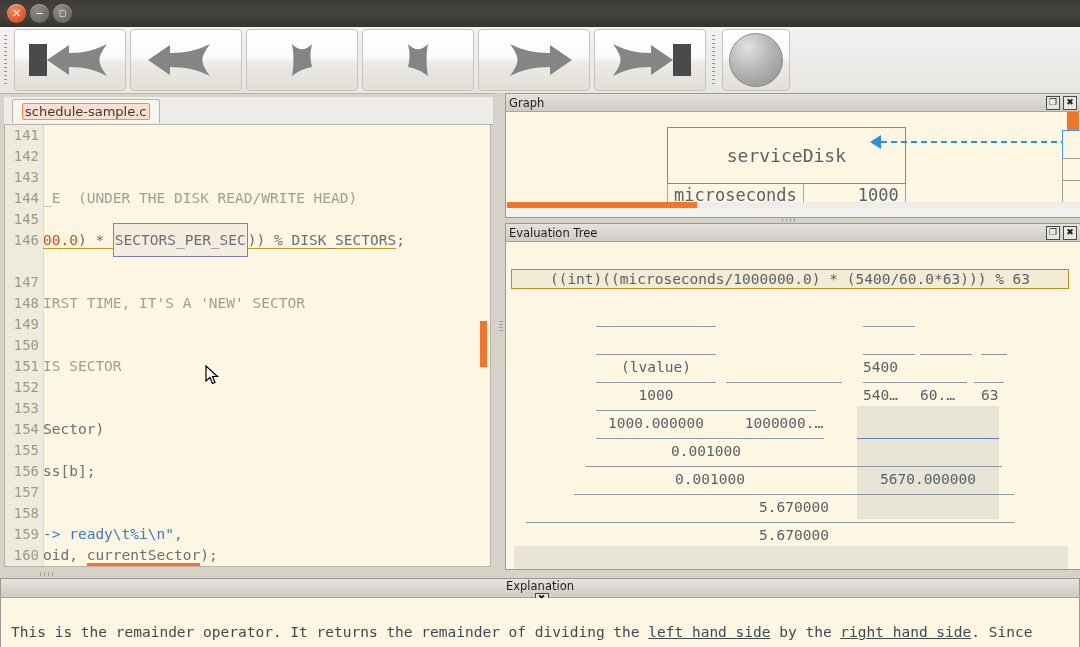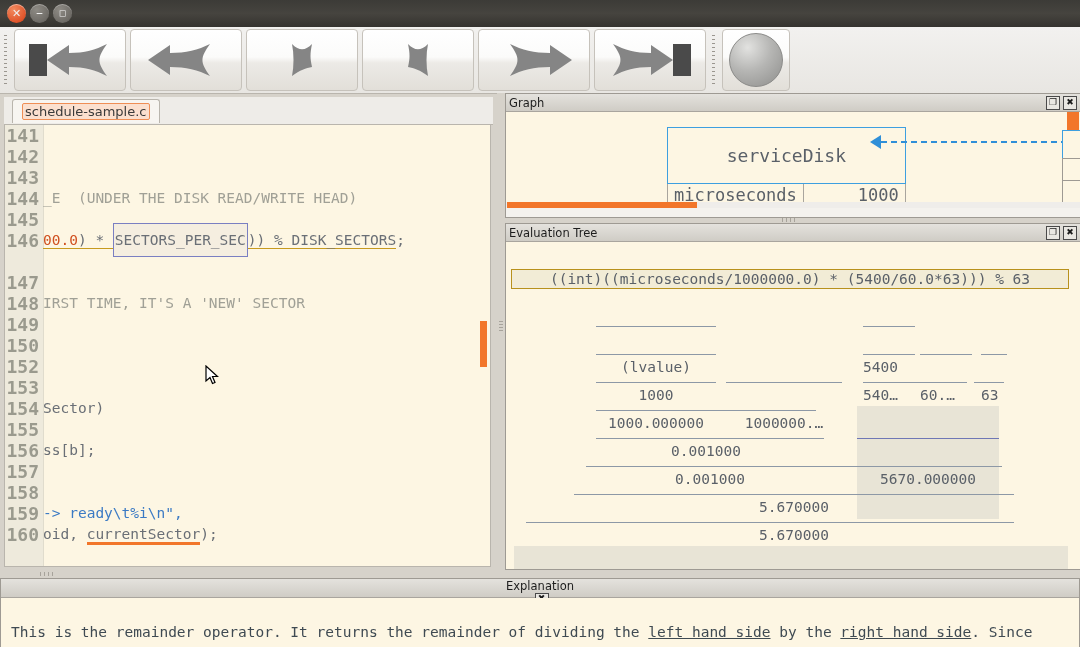--- a/index.html
+++ b/index.html
@@ -75,21 +75,21 @@
     position:absolute;left:4px;top:31px;width:485px;height:441px;
     border:1px solid #b9b5ad;background:#fdf6e3;overflow:hidden;
   }
   .gutter{
     position:absolute;left:0;top:0;width:38px;height:100%;
     background:#eeeadc;border-right:1px solid #e0dccd;
   }
   .codelines{position:absolute;left:0;top:0;width:100%;height:100%;
              font-family:"DejaVu Sans Mono","Liberation Mono",monospace;font-size:14.5px;}
   .cl{height:21px;line-height:21px;white-space:pre;position:relative;}
-  .cl .ln{position:absolute;left:0;width:34px;text-align:right;color:#9a9a8e;font-size:18px;font-weight:bold;}
+  .cl .ln{position:absolute;left:0;width:34px;text-align:right;color:#9a9a8e;font-size:14px;}
   .cl .ct{position:absolute;left:38px;}
   .c-comment{color:#a0a096;}
   .c-plain{color:#6a6f76;}
   .c-str{color:#3b7ac4;}
   .c-num{color:#d05020;}
   .c-op{color:#6a6f76;}
   .hl-underline{border-bottom:1px solid #c79a1e;}
   .sel-box{border:1px solid #7a7fc2;background:rgba(122,127,194,.06);padding:8px 1px;}
   .sq{border-bottom:3px solid #f2762a;}
   .marker{position:absolute;right:3px;top:196px;width:7px;height:46px;background:#f2762a;}
@@ -248,20 +248,21 @@
             <div class="cl"><span class="ln">142</span><span class="ct"></span></div>
             <div class="cl"><span class="ln">143</span><span class="ct"></span></div>
             <div class="cl"><span class="ln">144</span><span class="ct"><span class="c-comment">_E  (UNDER THE DISK READ/WRITE HEAD)</span></span></div>
             <div class="cl"><span class="ln">145</span><span class="ct"></span></div>
             <div class="cl"><span class="ln">146</span><span class="ct"><span class="c-num hl-underline">00.0</span><span class="c-op hl-underline">) * </span><span class="c-plain hl-underline sel-box">SECTORS_PER_SEC</span><span class="c-op hl-underline">)) </span><span class="c-op hl-underline">% </span><span class="c-plain hl-underline">DISK_SECTORS</span><span class="c-op">;</span></span></div>
             <div class="cl"><span class="ln"></span><span class="ct"></span></div>
             <div class="cl"><span class="ln">147</span><span class="ct"></span></div>
             <div class="cl"><span class="ln">148</span><span class="ct"><span class="c-comment">IRST TIME, IT'S A 'NEW' SECTOR</span></span></div>
             <div class="cl"><span class="ln">149</span><span class="ct"></span></div>
             <div class="cl"><span class="ln">150</span><span class="ct"></span></div>
+            <div class="cl"><span class="ln">151</span><span class="ct"><span class="c-comment">IS SECTOR</span></span></div>
             <div class="cl"><span class="ln">152</span><span class="ct"></span></div>
             <div class="cl"><span class="ln">153</span><span class="ct"></span></div>
             <div class="cl"><span class="ln">154</span><span class="ct"><span class="c-plain">Sector)</span></span></div>
             <div class="cl"><span class="ln">155</span><span class="ct"></span></div>
             <div class="cl"><span class="ln">156</span><span class="ct"><span class="c-plain">ss[b];</span></span></div>
             <div class="cl"><span class="ln">157</span><span class="ct"></span></div>
             <div class="cl"><span class="ln">158</span><span class="ct"></span></div>
             <div class="cl"><span class="ln">159</span><span class="ct"><span class="c-str">-&gt; ready\t%i\n",</span></span></div>
             <div class="cl"><span class="ln">160</span><span class="ct"><span class="c-plain">oid, </span><span class="c-plain sq">currentSector</span><span class="c-plain">);</span></span></div>
           </div>

